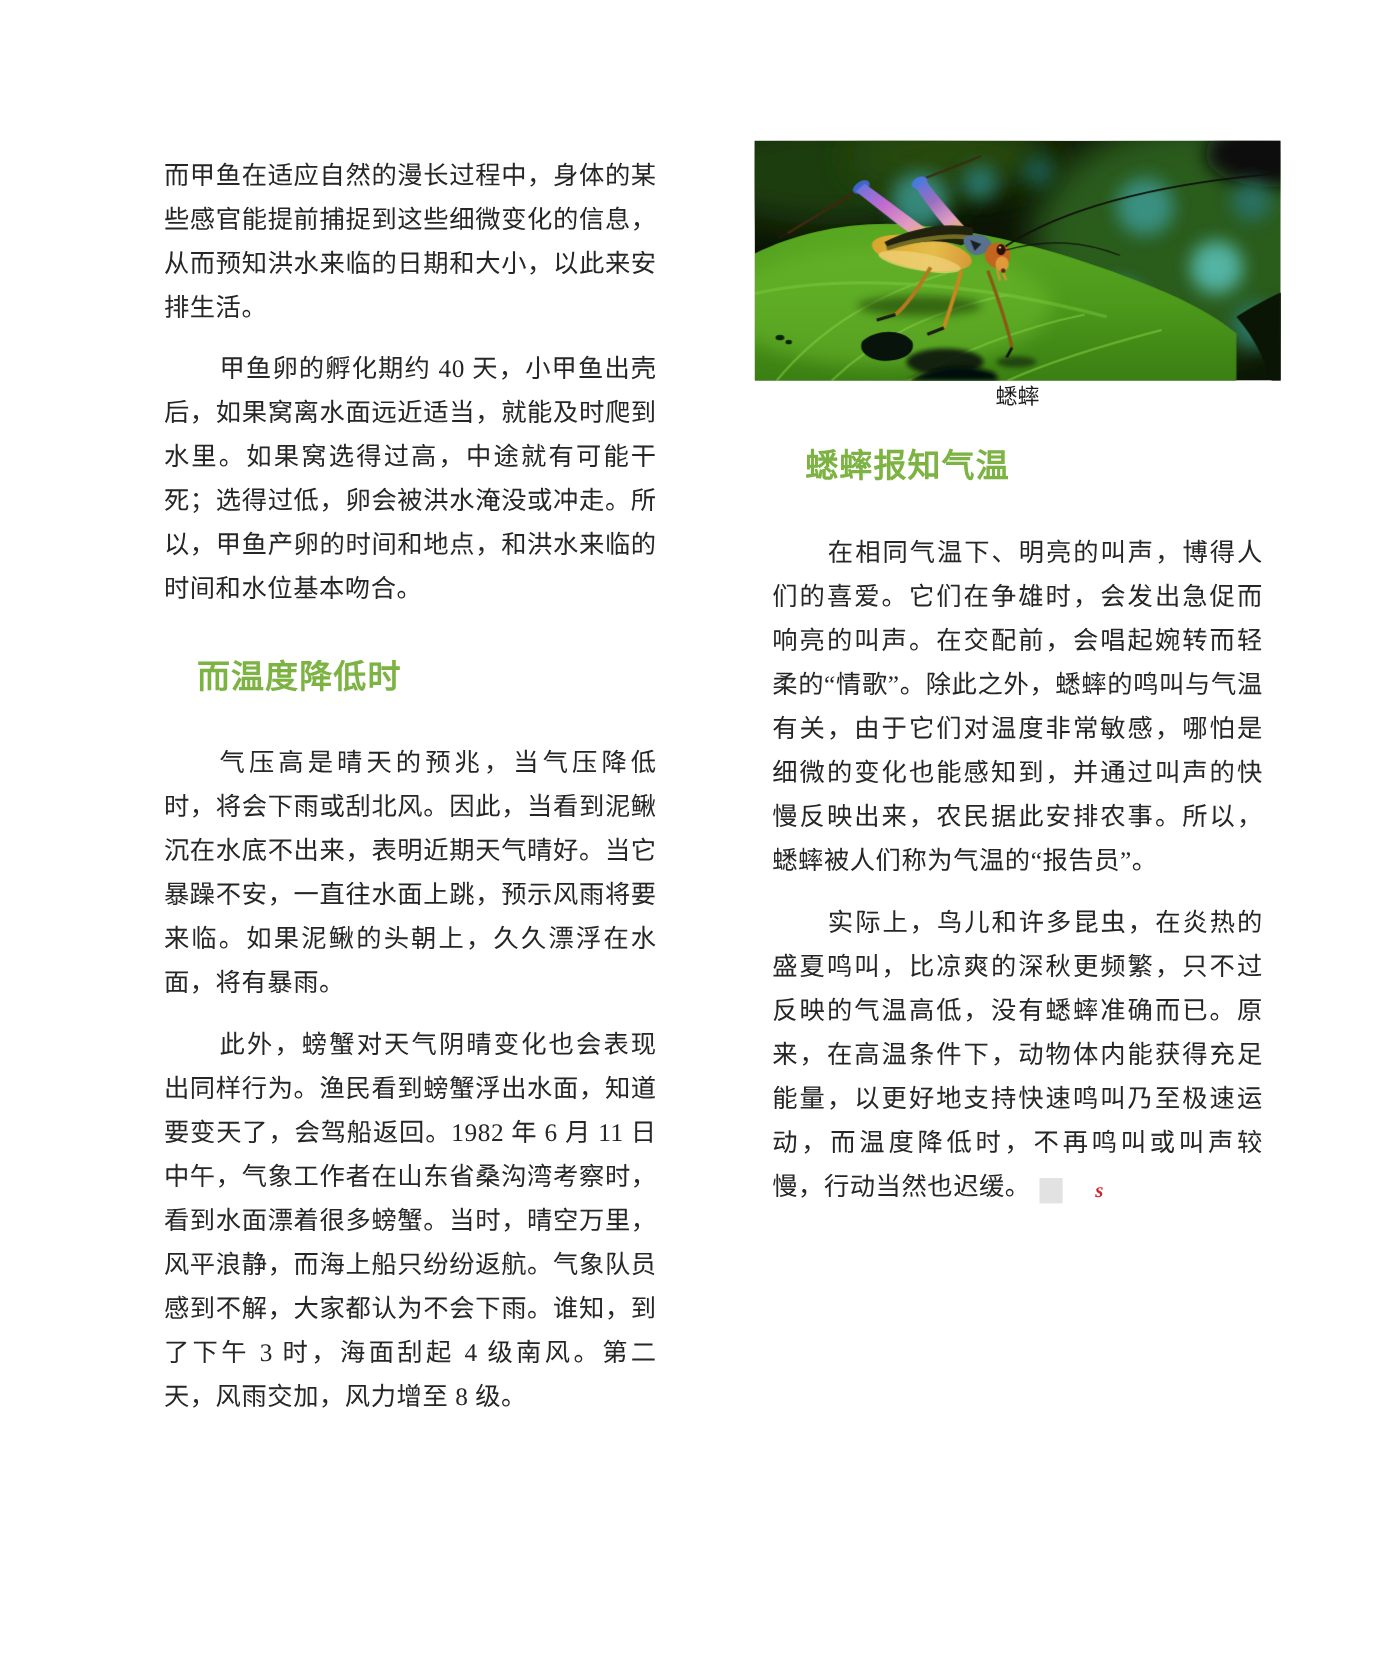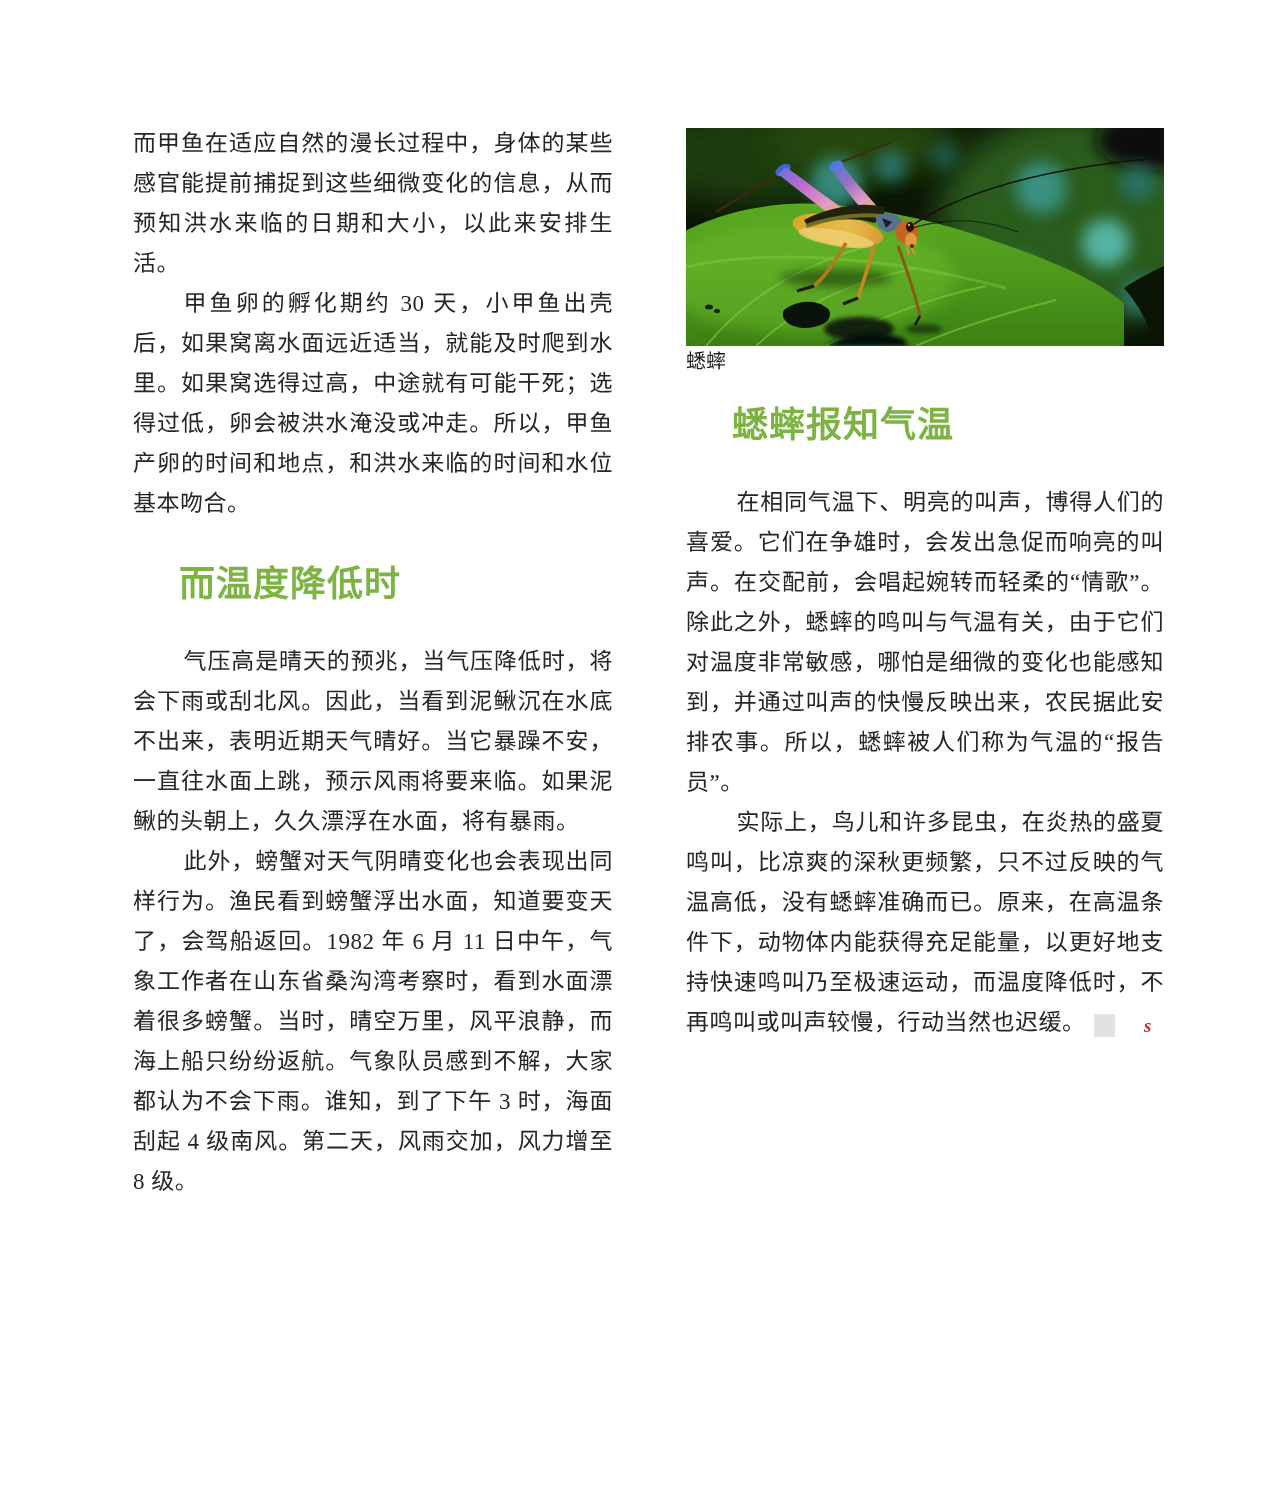--- a/index.html
+++ b/index.html
@@ -9,46 +9,46 @@
     position:relative;
     font-family:"Liberation Serif","DejaVu Serif",serif;
     color:var(--ink,#262626);
     overflow:hidden;
   }
   .col { position:absolute; top:124px; }
   .col-left  { left:133px; width:480px; }
   .col-right { left:686px; width:478px; }
 
   p.body {
-    margin:0;
+    margin:16px;
     font-size:23px;
     line-height:40px;
     text-align:justify;
     text-justify:inter-ideograph;
     letter-spacing:0.5px;
   }
   p.indent { text-indent:2.2em; }
 
   h2.sec {
     margin:38px 0 36px 0;
     padding-left:46px;
     font-family:"Liberation Sans","DejaVu Sans",sans-serif;
     font-weight:bold;
-    font-size:36px;
+    font-size:30px;
     line-height:44px;
     letter-spacing:1px;
     color:var(--green,#7cb342);
   }
   .col-right h2.sec { margin-top:30px; }
 
   figure.photo { margin:4px 0 0 0; }
   figure.photo svg { display:block; }
   figcaption.cap {
     margin-top:3px;
-    text-align:left;
+    text-align:center;
     font-family:"Liberation Sans","DejaVu Sans",sans-serif;
     font-size:20px;
     line-height:24px;
     color:#1c1c1c;
   }
 
   .endmark {
     display:inline-block;
     width:21px; height:23px; line-height:23px;
     text-align:center;
@@ -58,21 +58,21 @@
     font-style:italic; font-weight:bold; font-size:19px;
     margin-left:8px;
     vertical-align:-2px;
   }
 </style>
 </head>
 <body>
 
 <div class="col col-left">
   <p class="body">而甲鱼在适应自然的漫长过程中，身体的某些感官能提前捕捉到这些细微变化的信息，从而预知洪水来临的日期和大小，以此来安排生活。</p>
-  <p class="body indent">甲鱼卵的孵化期约 30 天，小甲鱼出壳后，如果窝离水面远近适当，就能及时爬到水里。如果窝选得过高，中途就有可能干死；选得过低，卵会被洪水淹没或冲走。所以，甲鱼产卵的时间和地点，和洪水来临的时间和水位基本吻合。</p>
+  <p class="body indent">甲鱼卵的孵化期约 40 天，小甲鱼出壳后，如果窝离水面远近适当，就能及时爬到水里。如果窝选得过高，中途就有可能干死；选得过低，卵会被洪水淹没或冲走。所以，甲鱼产卵的时间和地点，和洪水来临的时间和水位基本吻合。</p>
 
   <h2 class="sec">而温度降低时</h2>
 
   <p class="body indent">气压高是晴天的预兆，当气压降低时，将会下雨或刮北风。因此，当看到泥鳅沉在水底不出来，表明近期天气晴好。当它暴躁不安，一直往水面上跳，预示风雨将要来临。如果泥鳅的头朝上，久久漂浮在水面，将有暴雨。</p>
   <p class="body indent">此外，螃蟹对天气阴晴变化也会表现出同样行为。渔民看到螃蟹浮出水面，知道要变天了，会驾船返回。1982 年 6 月 11 日中午，气象工作者在山东省桑沟湾考察时，看到水面漂着很多螃蟹。当时，晴空万里，风平浪静，而海上船只纷纷返航。气象队员感到不解，大家都认为不会下雨。谁知，到了下午 3 时，海面刮起 4 级南风。第二天，风雨交加，风力增至 8 级。</p>
 </div>
 
 <div class="col col-right">
 
   <figure class="photo">

